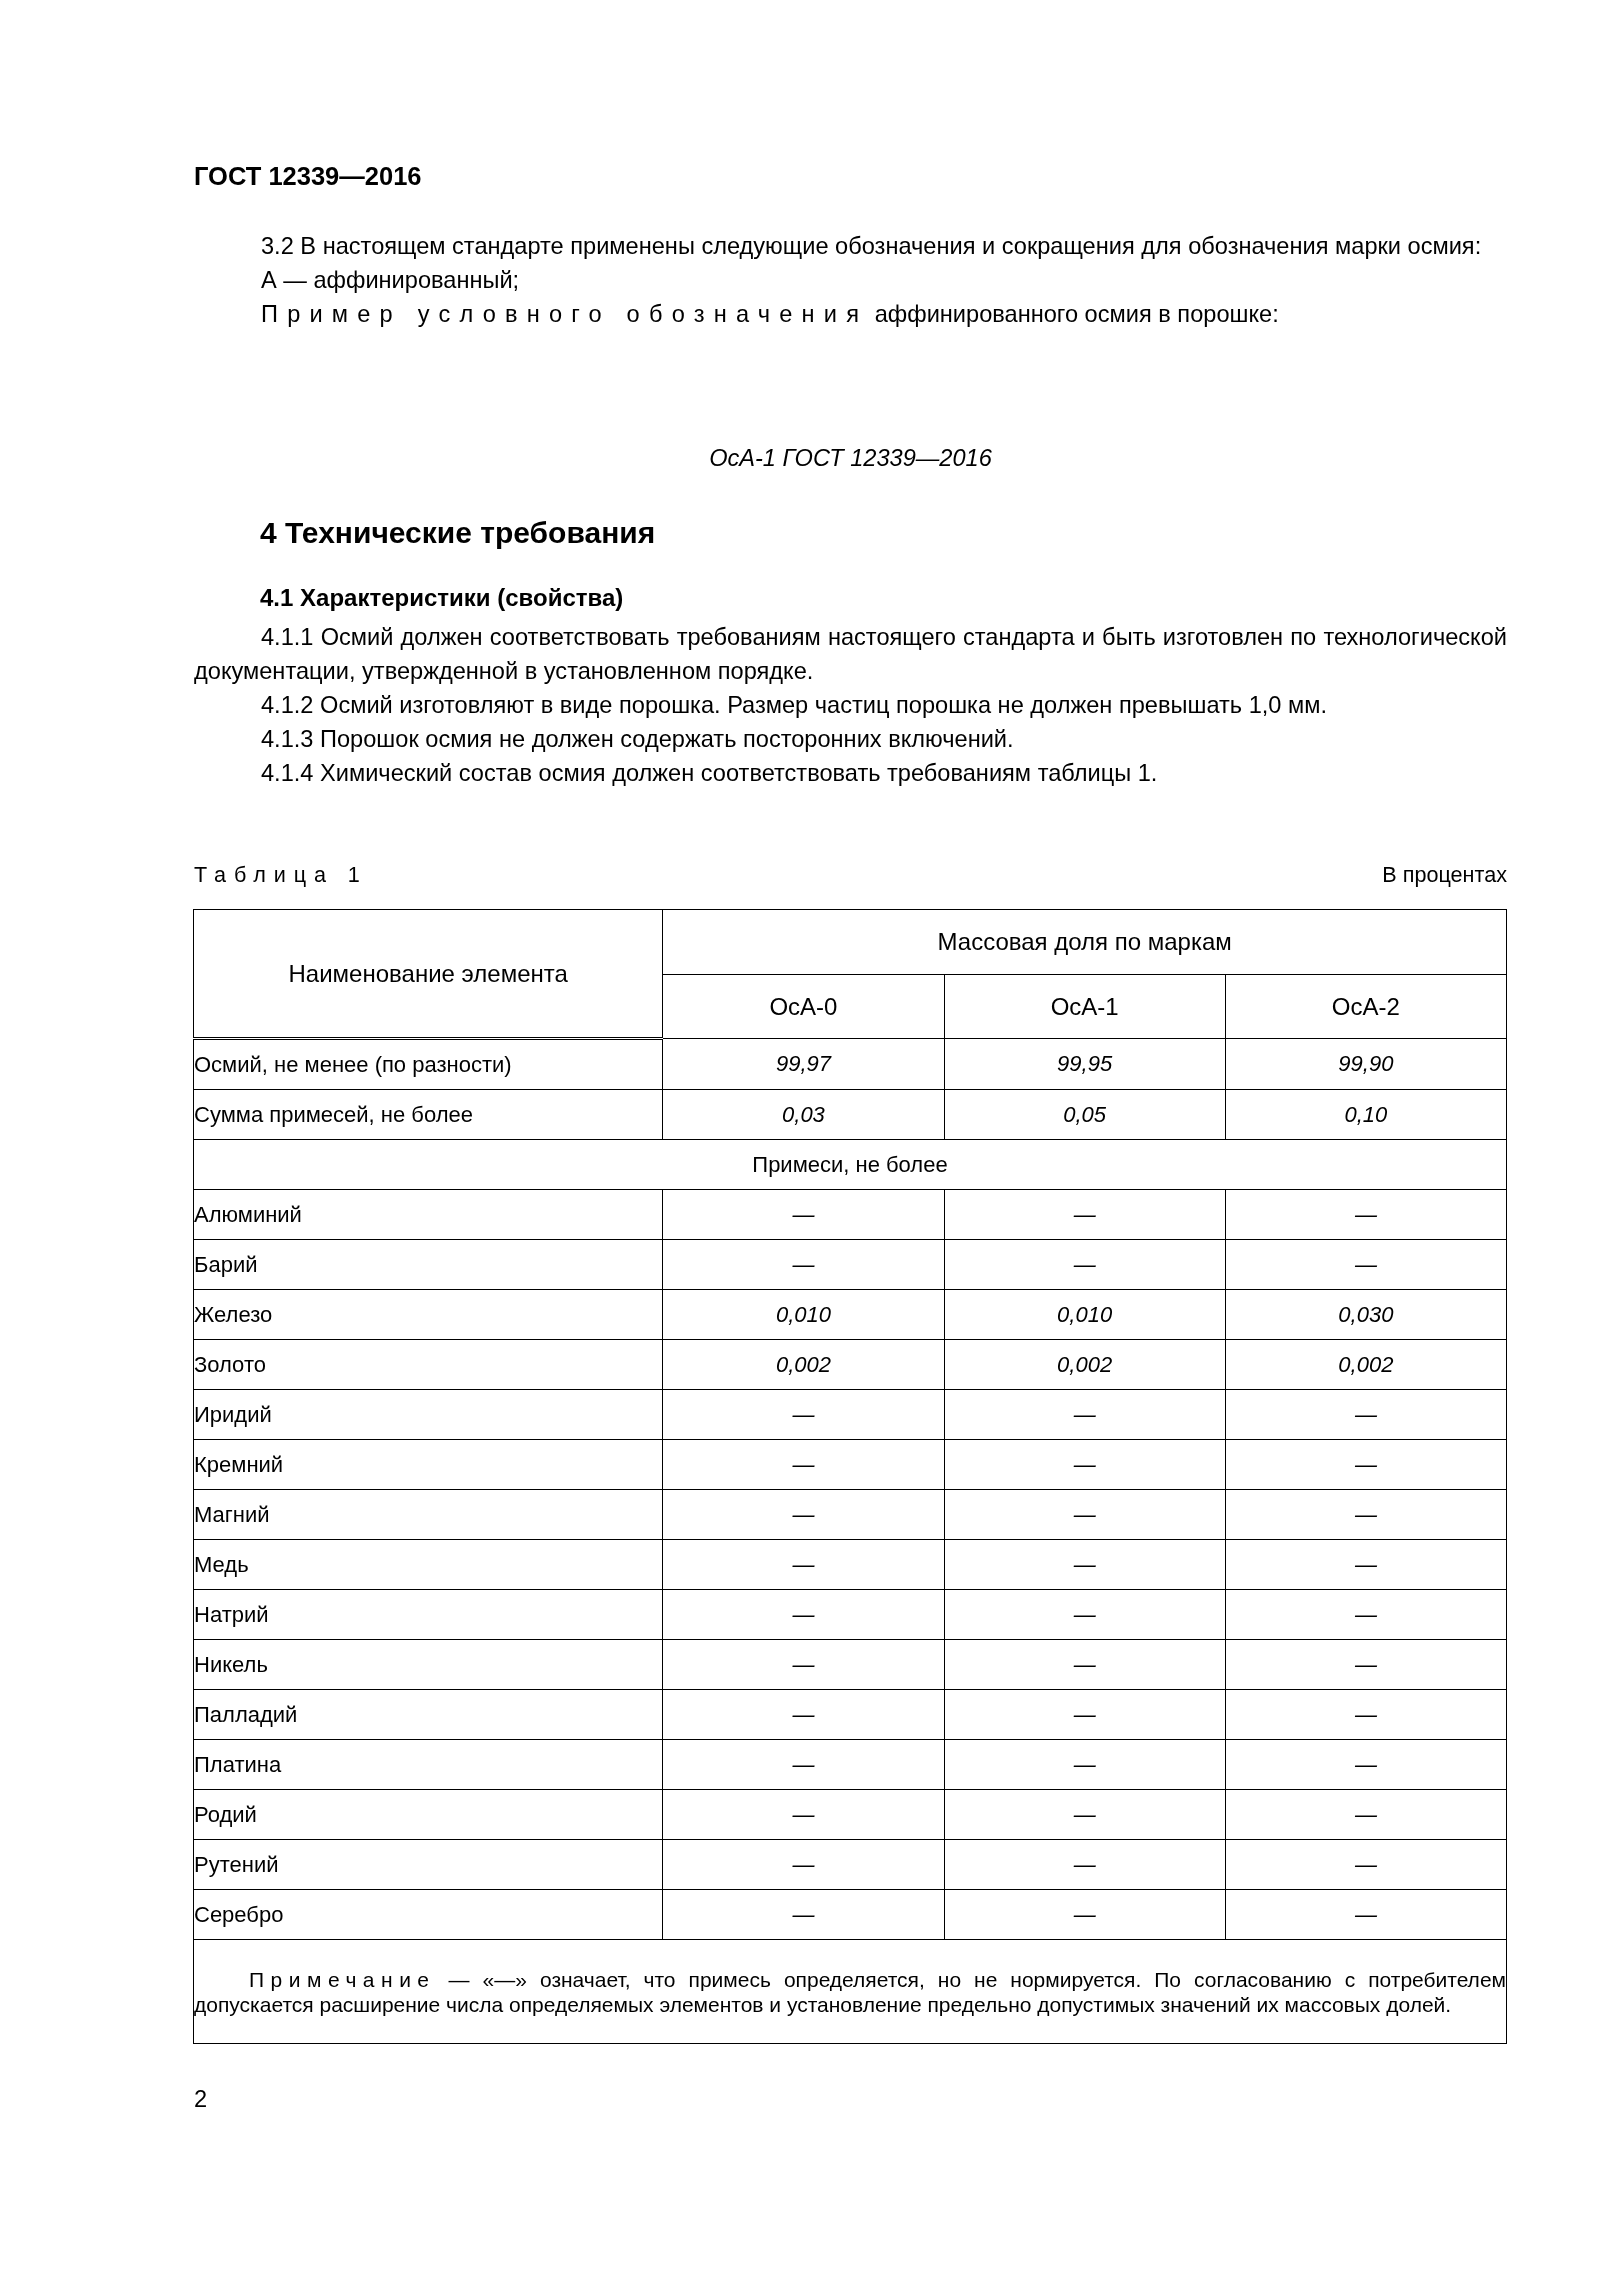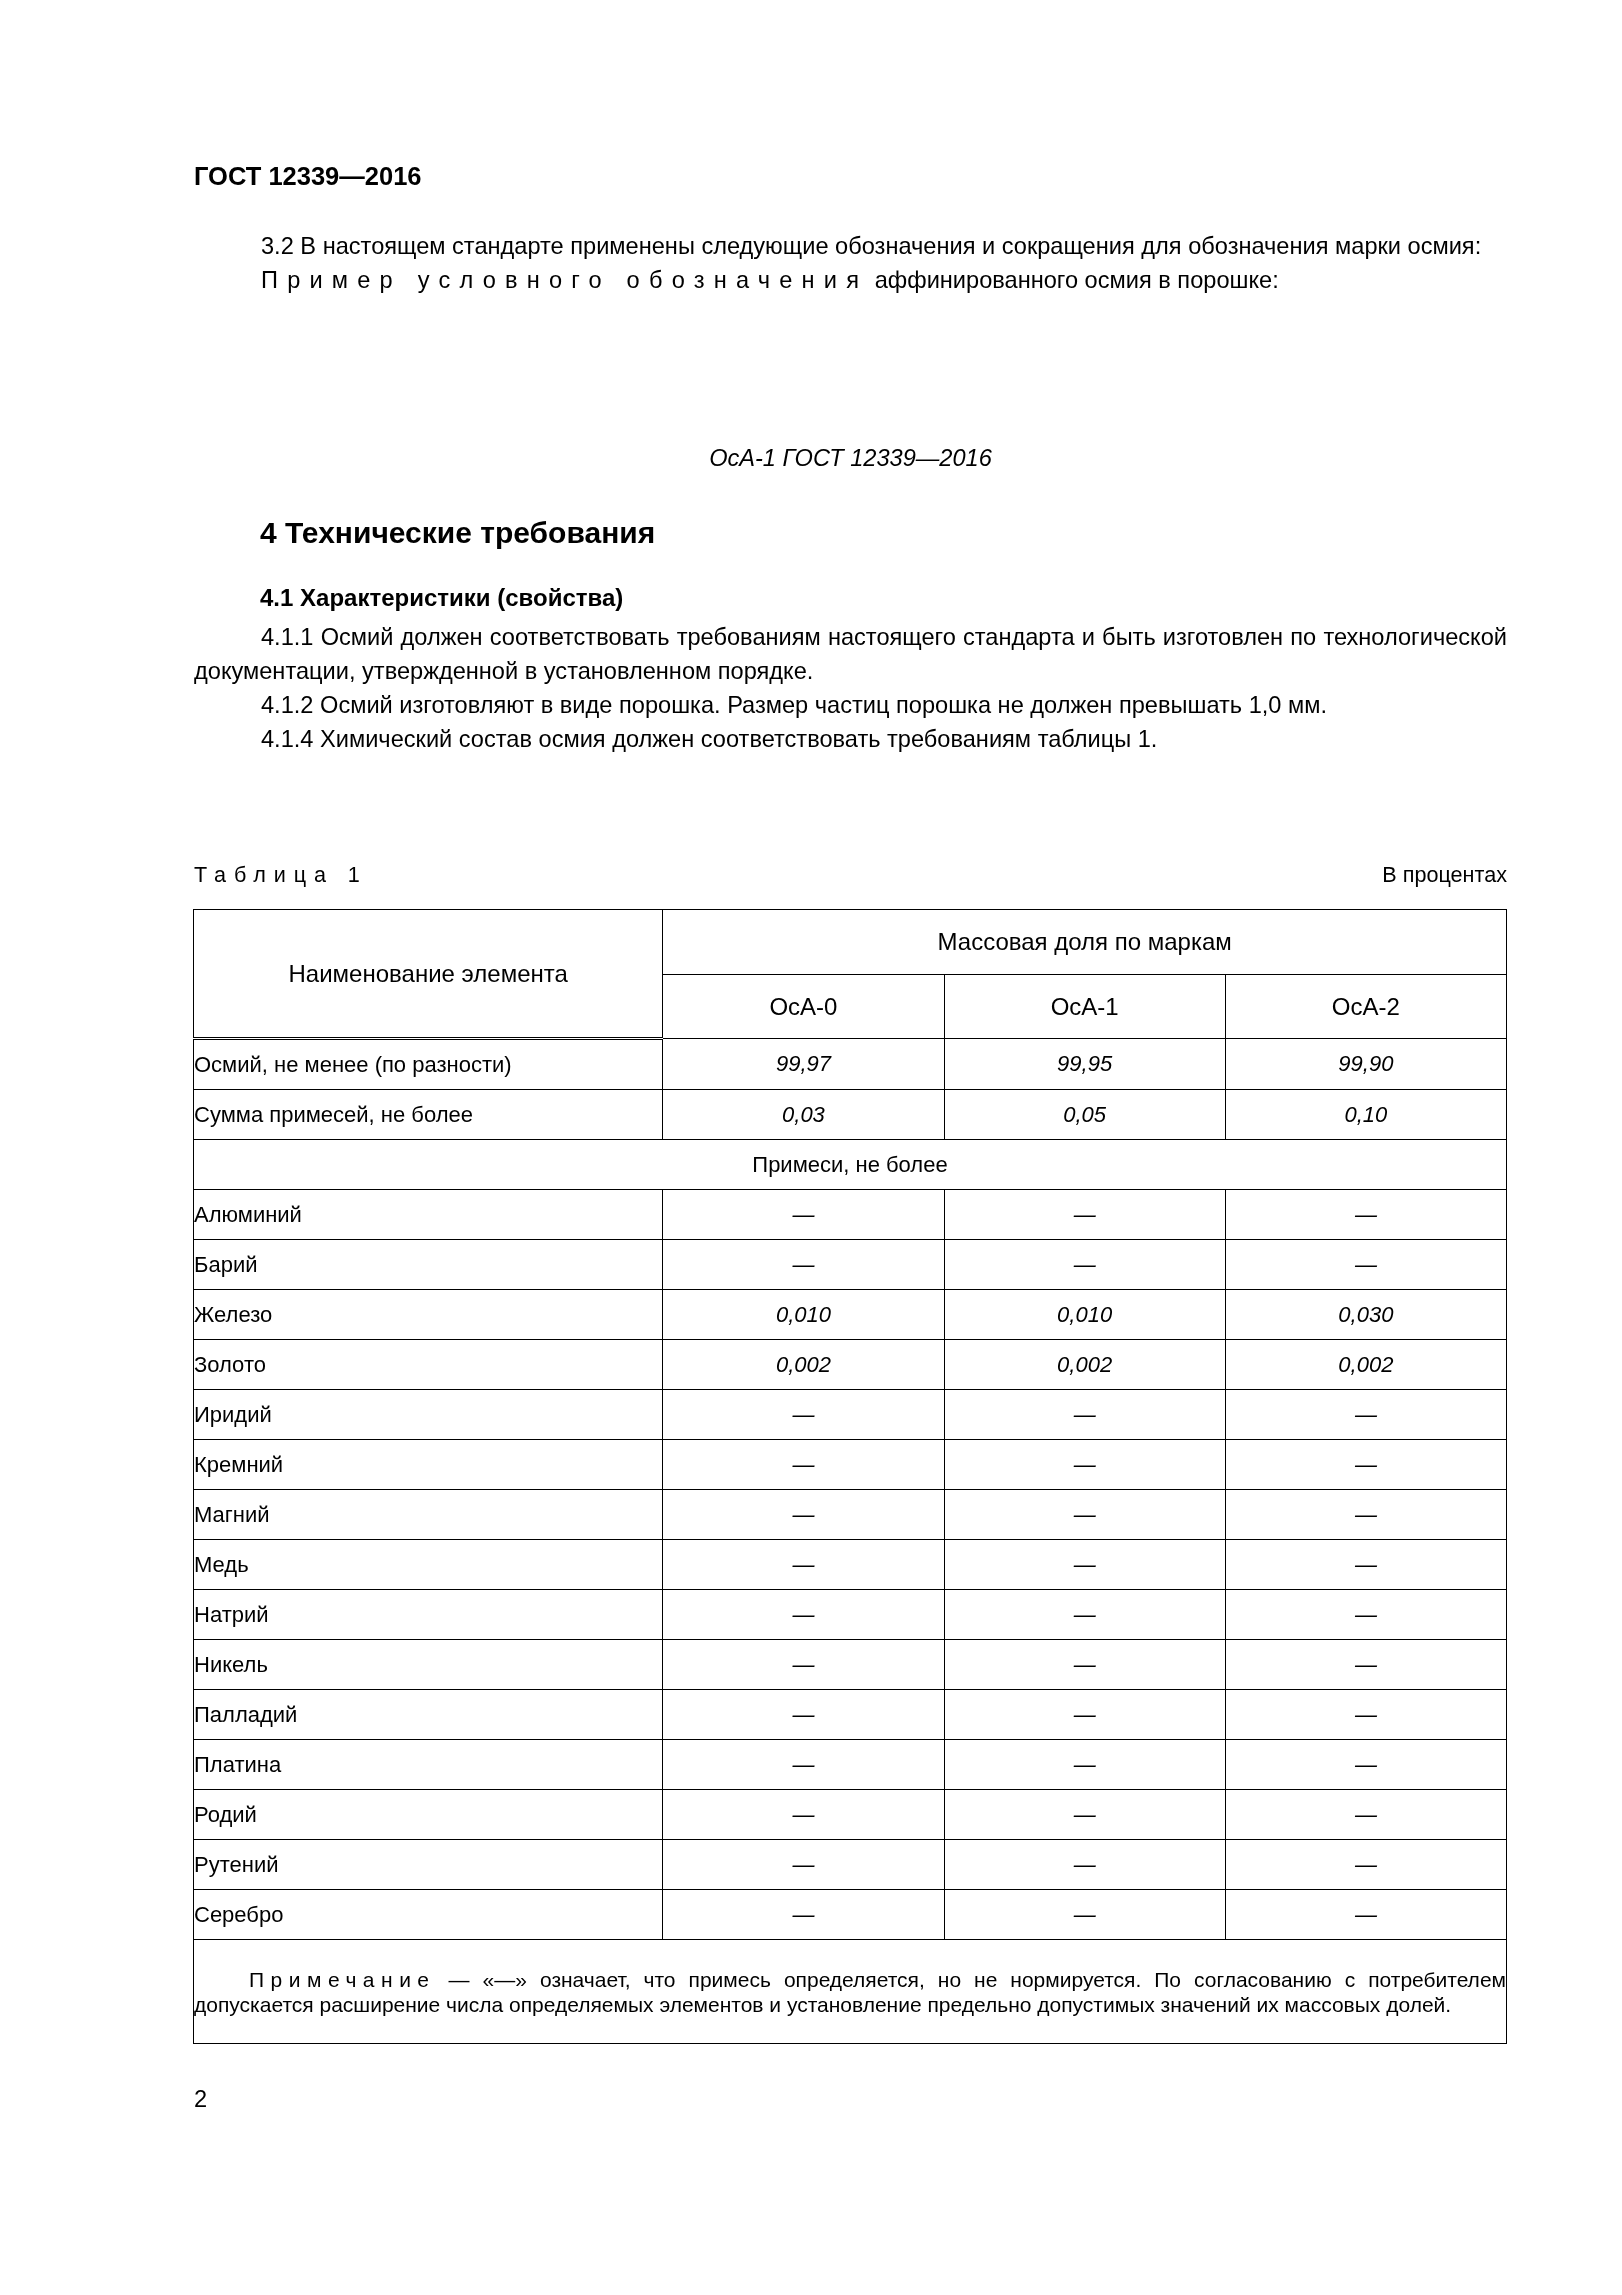--- a/index.html
+++ b/index.html
@@ -68,31 +68,33 @@
       position: absolute; left: 194px; top: 2086px; font-size: 23.6px;
     }
   </style>
 </head>
 <body>
 
 <div class="page-header">ГОСТ 12339—2016</div>
 
 <div class="body-block">
   <p class="p ind">3.2  В настоящем стандарте применены следующие обозначения и сокращения для обозначения марки осмия:</p>
+  <p class="p line-ind">А — аффинированный;</p>
   <p class="p line-ind"><span class="spaced">Пример условного обозначения</span><span> аффинированного осмия в порошке:</span></p>
 </div>
 
 <div class="designation">ОсА-1 ГОСТ 12339—2016</div>
 
 <div class="sec-heading">4  Технические требования</div>
 <div class="sub-heading">4.1  Характеристики (свойства)</div>
 
 <div class="req-block">
   <p class="p ind">4.1.1  Осмий должен соответствовать требованиям настоящего стандарта и быть изготовлен по технологической документации, утвержденной в установленном порядке.</p>
   <p class="p line-ind">4.1.2  Осмий изготовляют в виде порошка. Размер частиц порошка не должен превышать 1,0 мм.</p>
+  <p class="p line-ind">4.1.3  Порошок осмия не должен содержать посторонних включений.</p>
   <p class="p line-ind">4.1.4  Химический состав осмия должен соответствовать требованиям таблицы 1.</p>
 </div>
 
 <div class="table-caption">
   <span class="cap-left">Таблица 1</span>
   <span>В процентах</span>
 </div>
 
 <table class="main">
   <colgroup>

